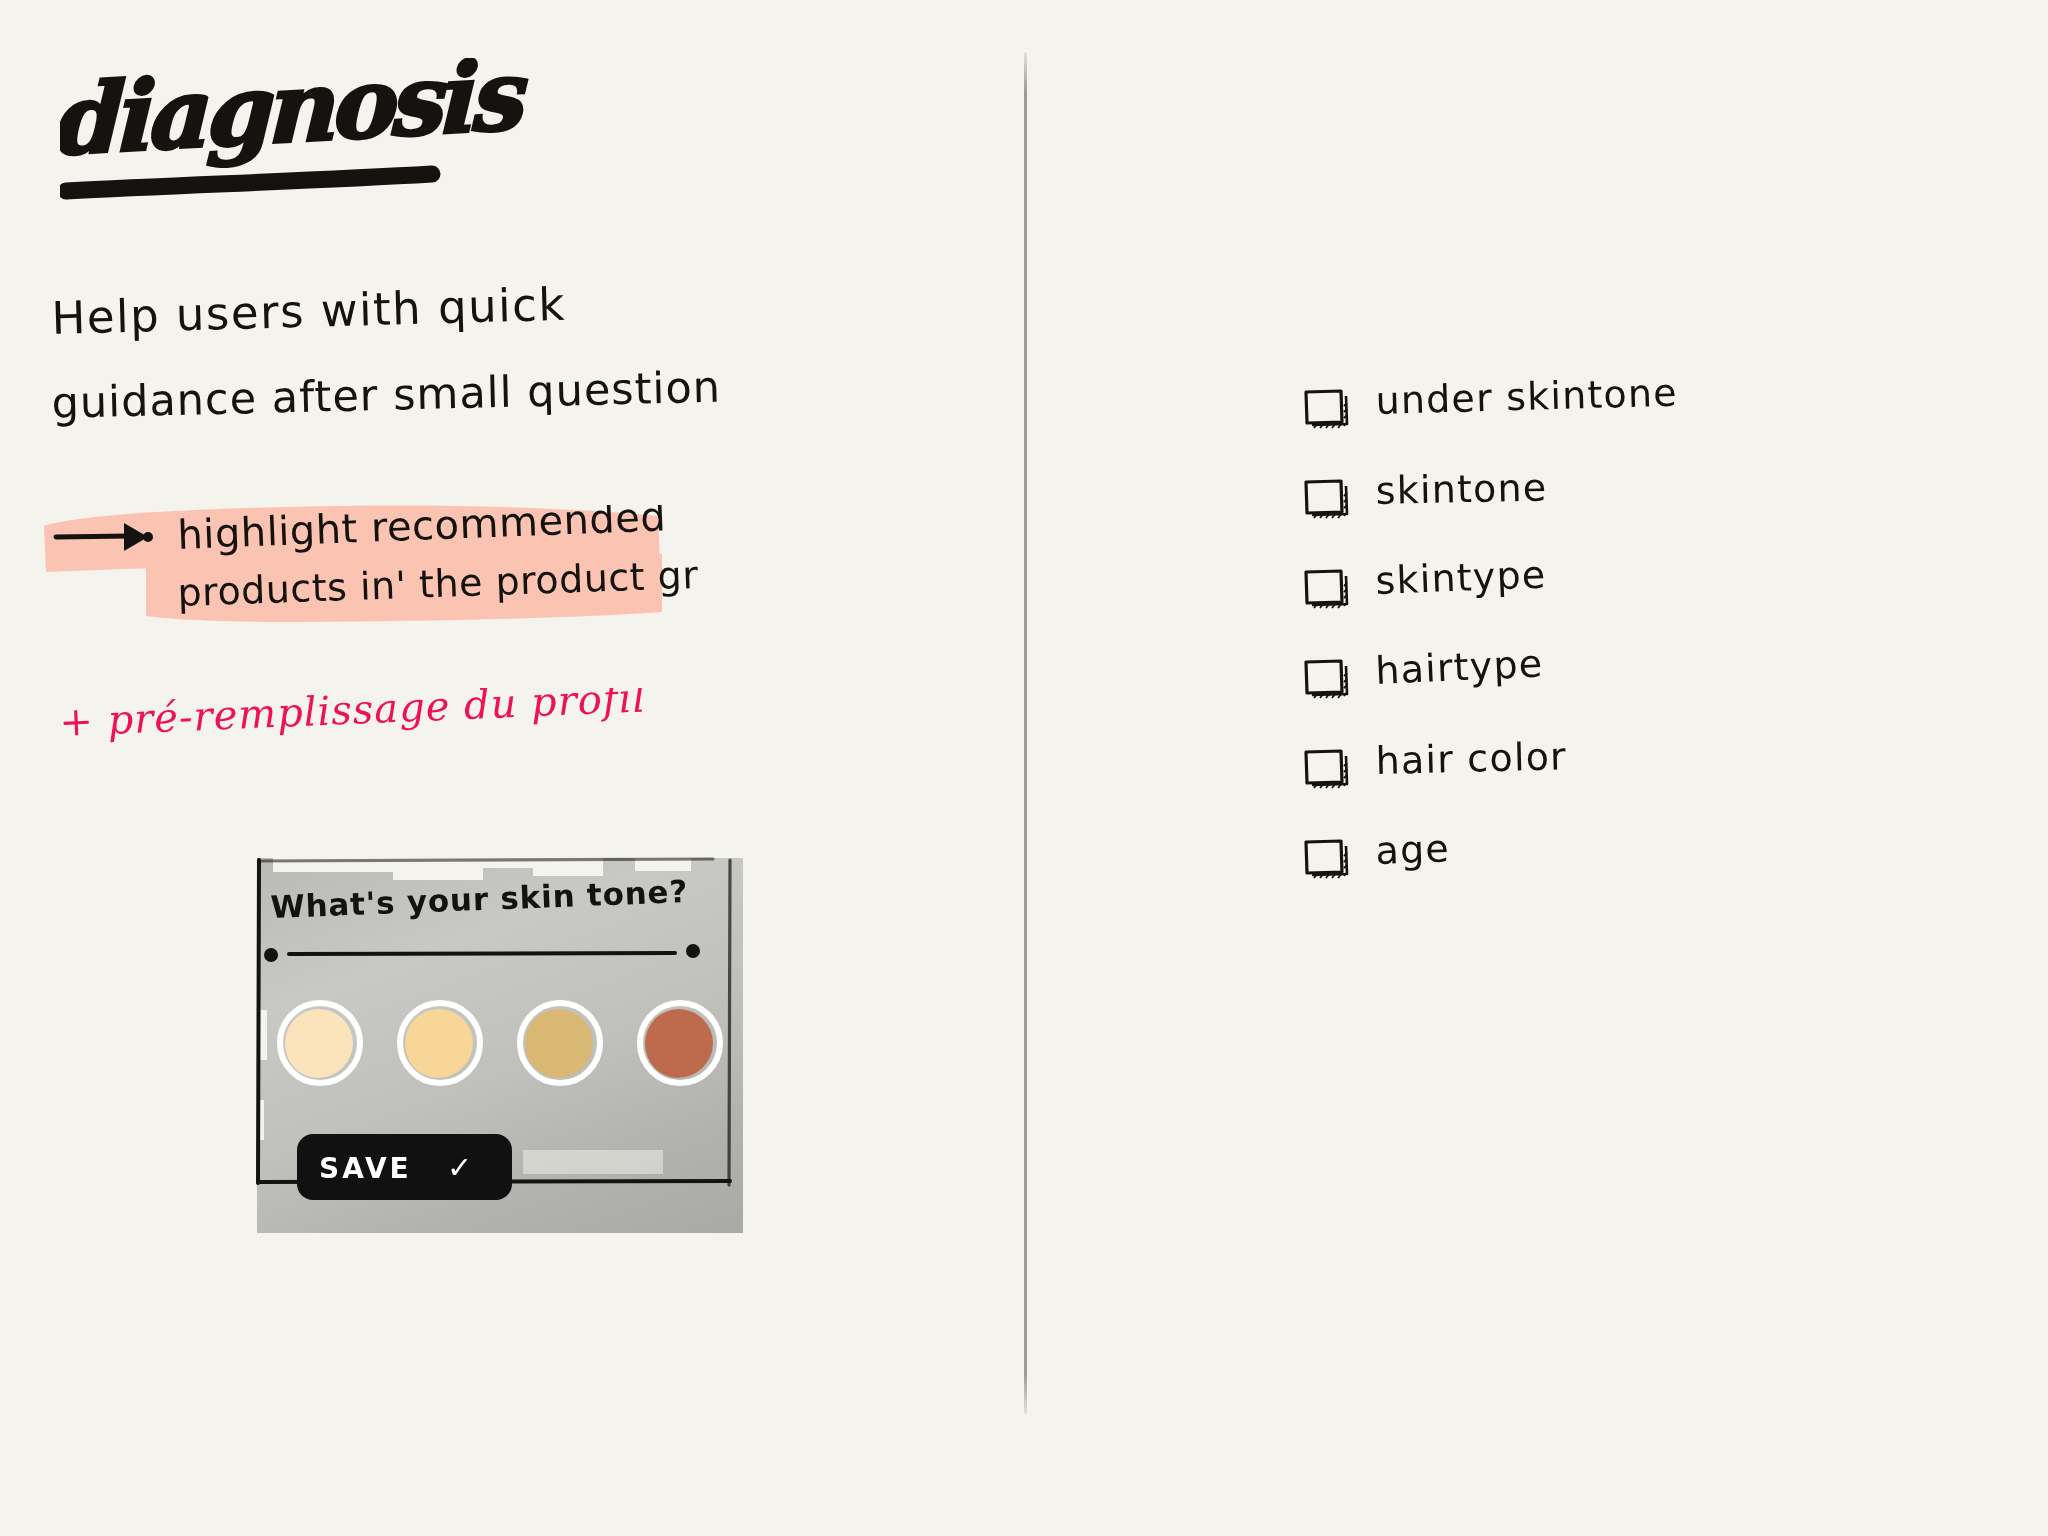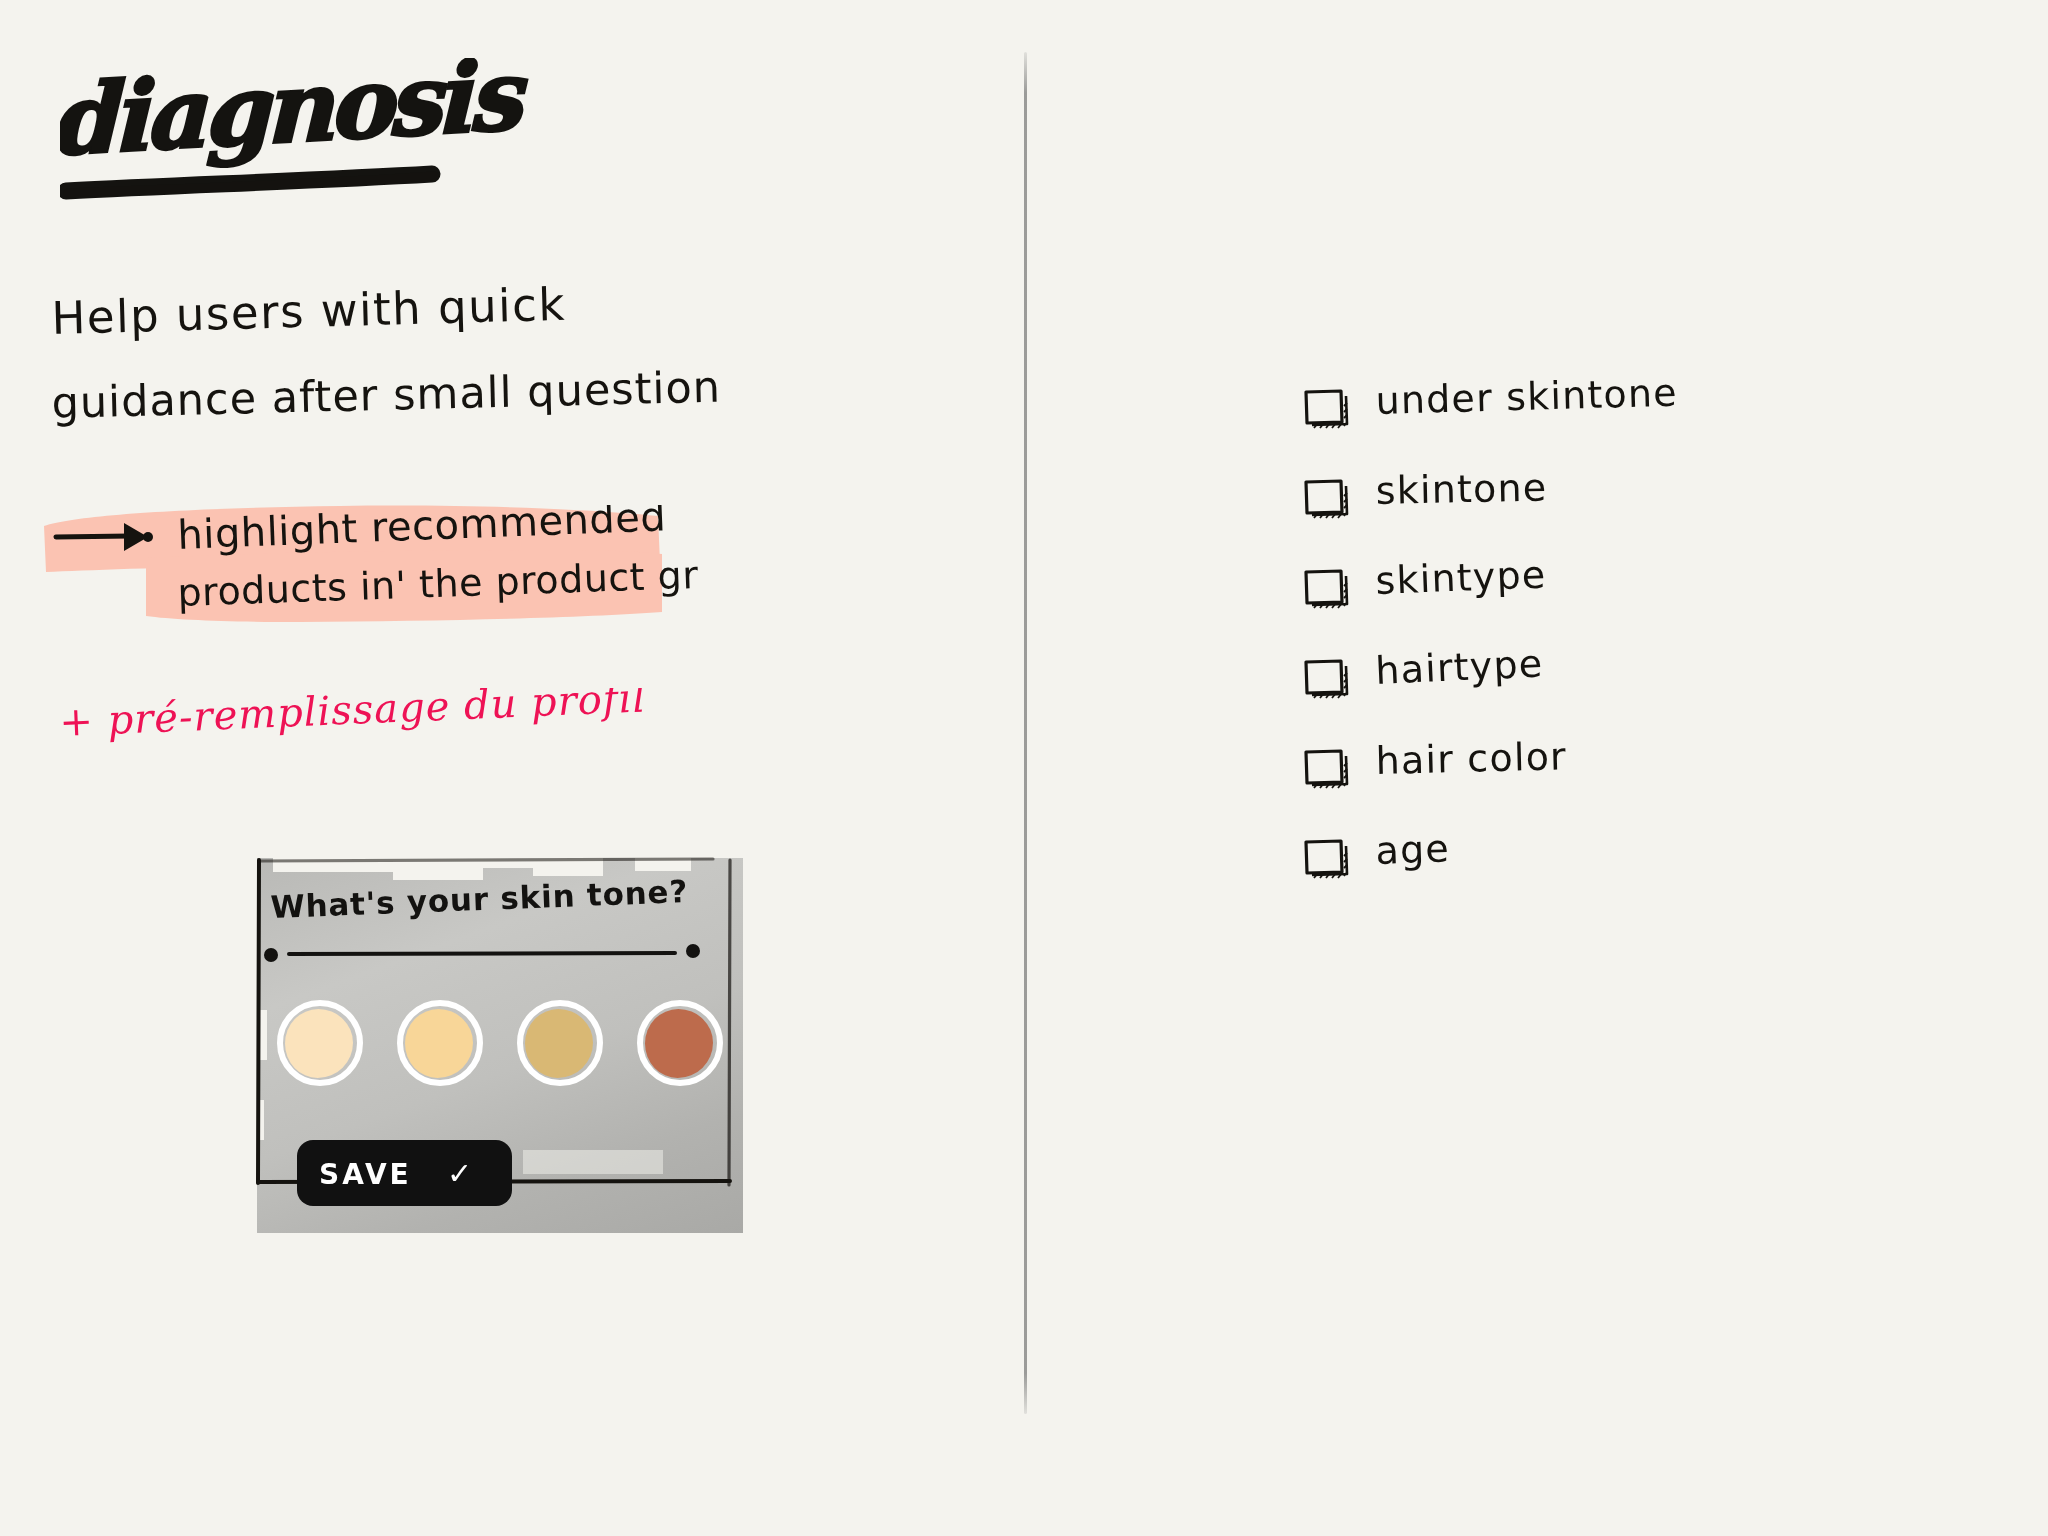--- a/index.html
+++ b/index.html
@@ -144,21 +144,21 @@
   .swatch .fill {
     position: absolute;
     left: 2px; top: 3px;
     right: 4px; bottom: 2px;
     border-radius: 49% 51% 52% 48% / 50% 49% 51% 50%;
   }
 
   #save-button {
     position: absolute;
     left: 54px;
-    top: 290px;
+    top: 284px;
     width: 215px;
     height: 66px;
     background: #111111;
     border-radius: 16px;
     z-index: 6;
     display: flex;
     align-items: center;
     justify-content: center;
     gap: 18px;
   }

